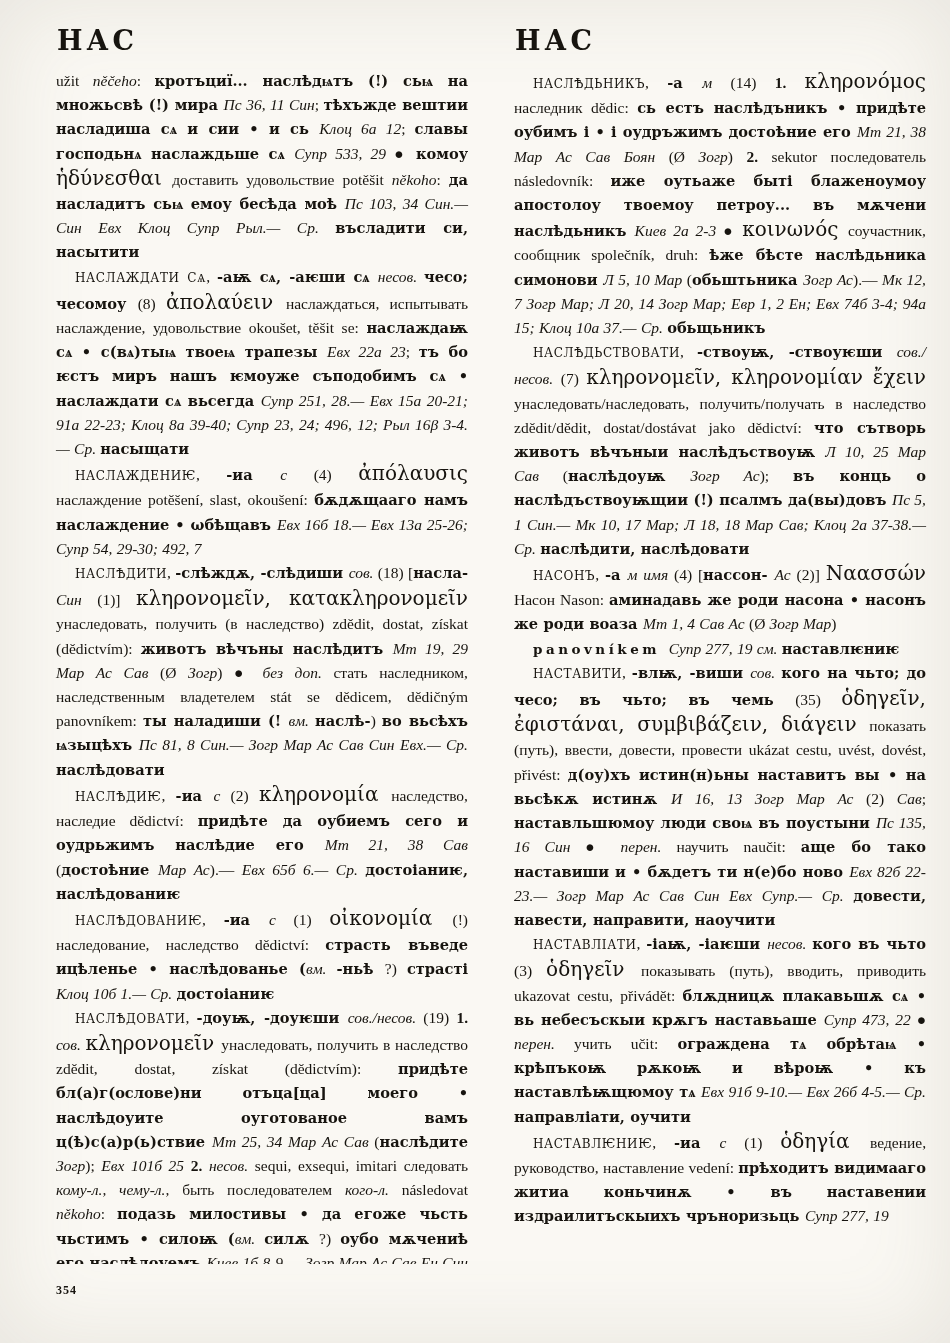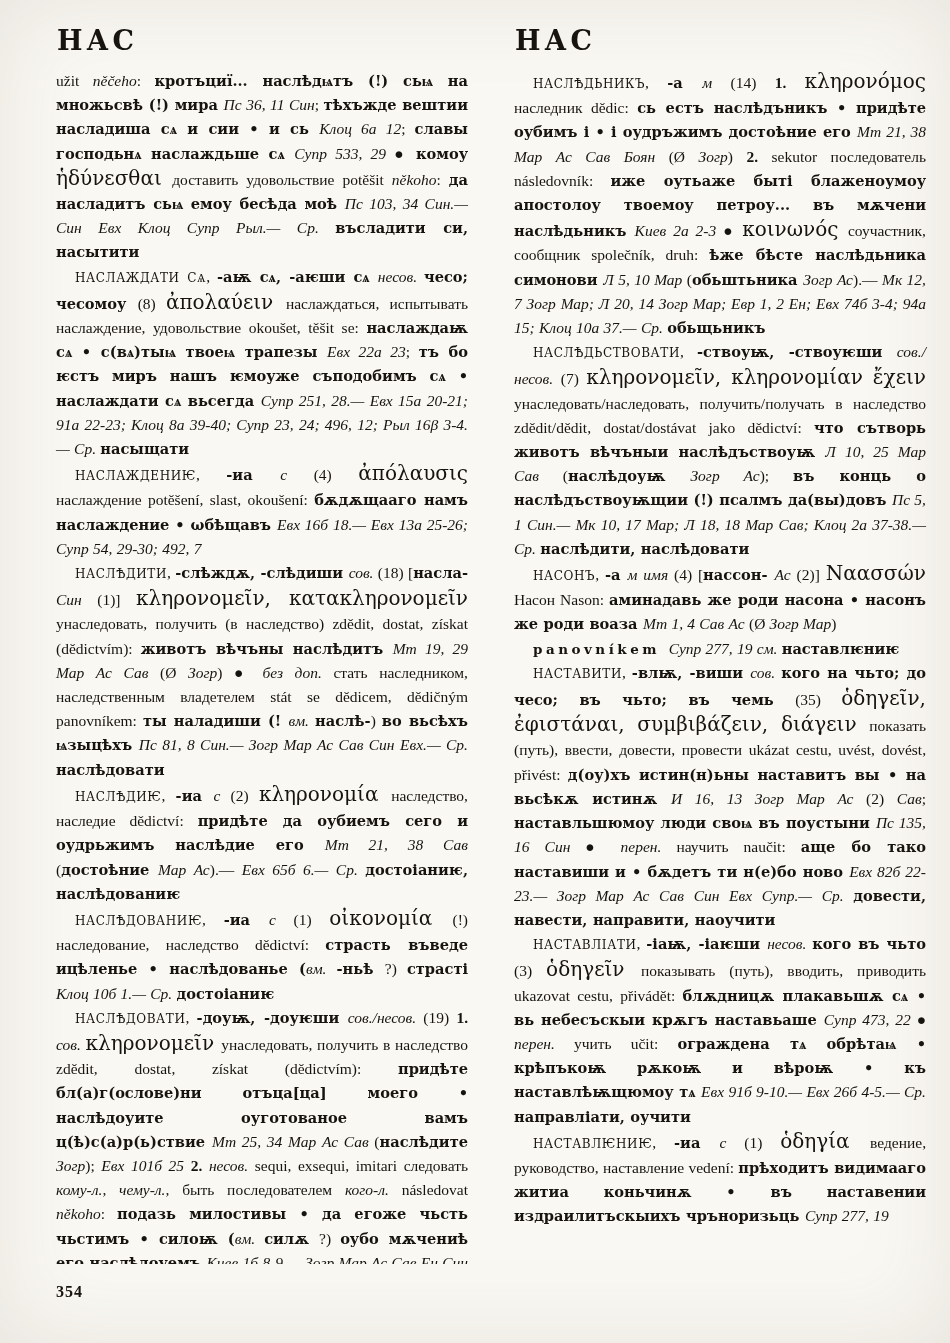--- a/index.html
+++ b/index.html
@@ -45,21 +45,21 @@
   .s-it  { font-style:italic; }
   .s-ref { font-style:italic; }
   .s-czi { font-style:italic; }
   .s-gr  { font-family:"DejaVu Serif",serif; font-size:20px; }
   .s-b   { font-weight:bold; }
   .s-ru, .s-cz { }
   .pagenum {
     position:absolute;
     left:56px; top:1283px;
     font-weight:bold;
-    font-size:16px;
+    font-size:12px;
     letter-spacing:1px;
   }
 </style>
 </head>
 <body>
 
 <div class="page">
   <div class="cols">
     <div class="col">
       <div class="hdr">НАС</div>

